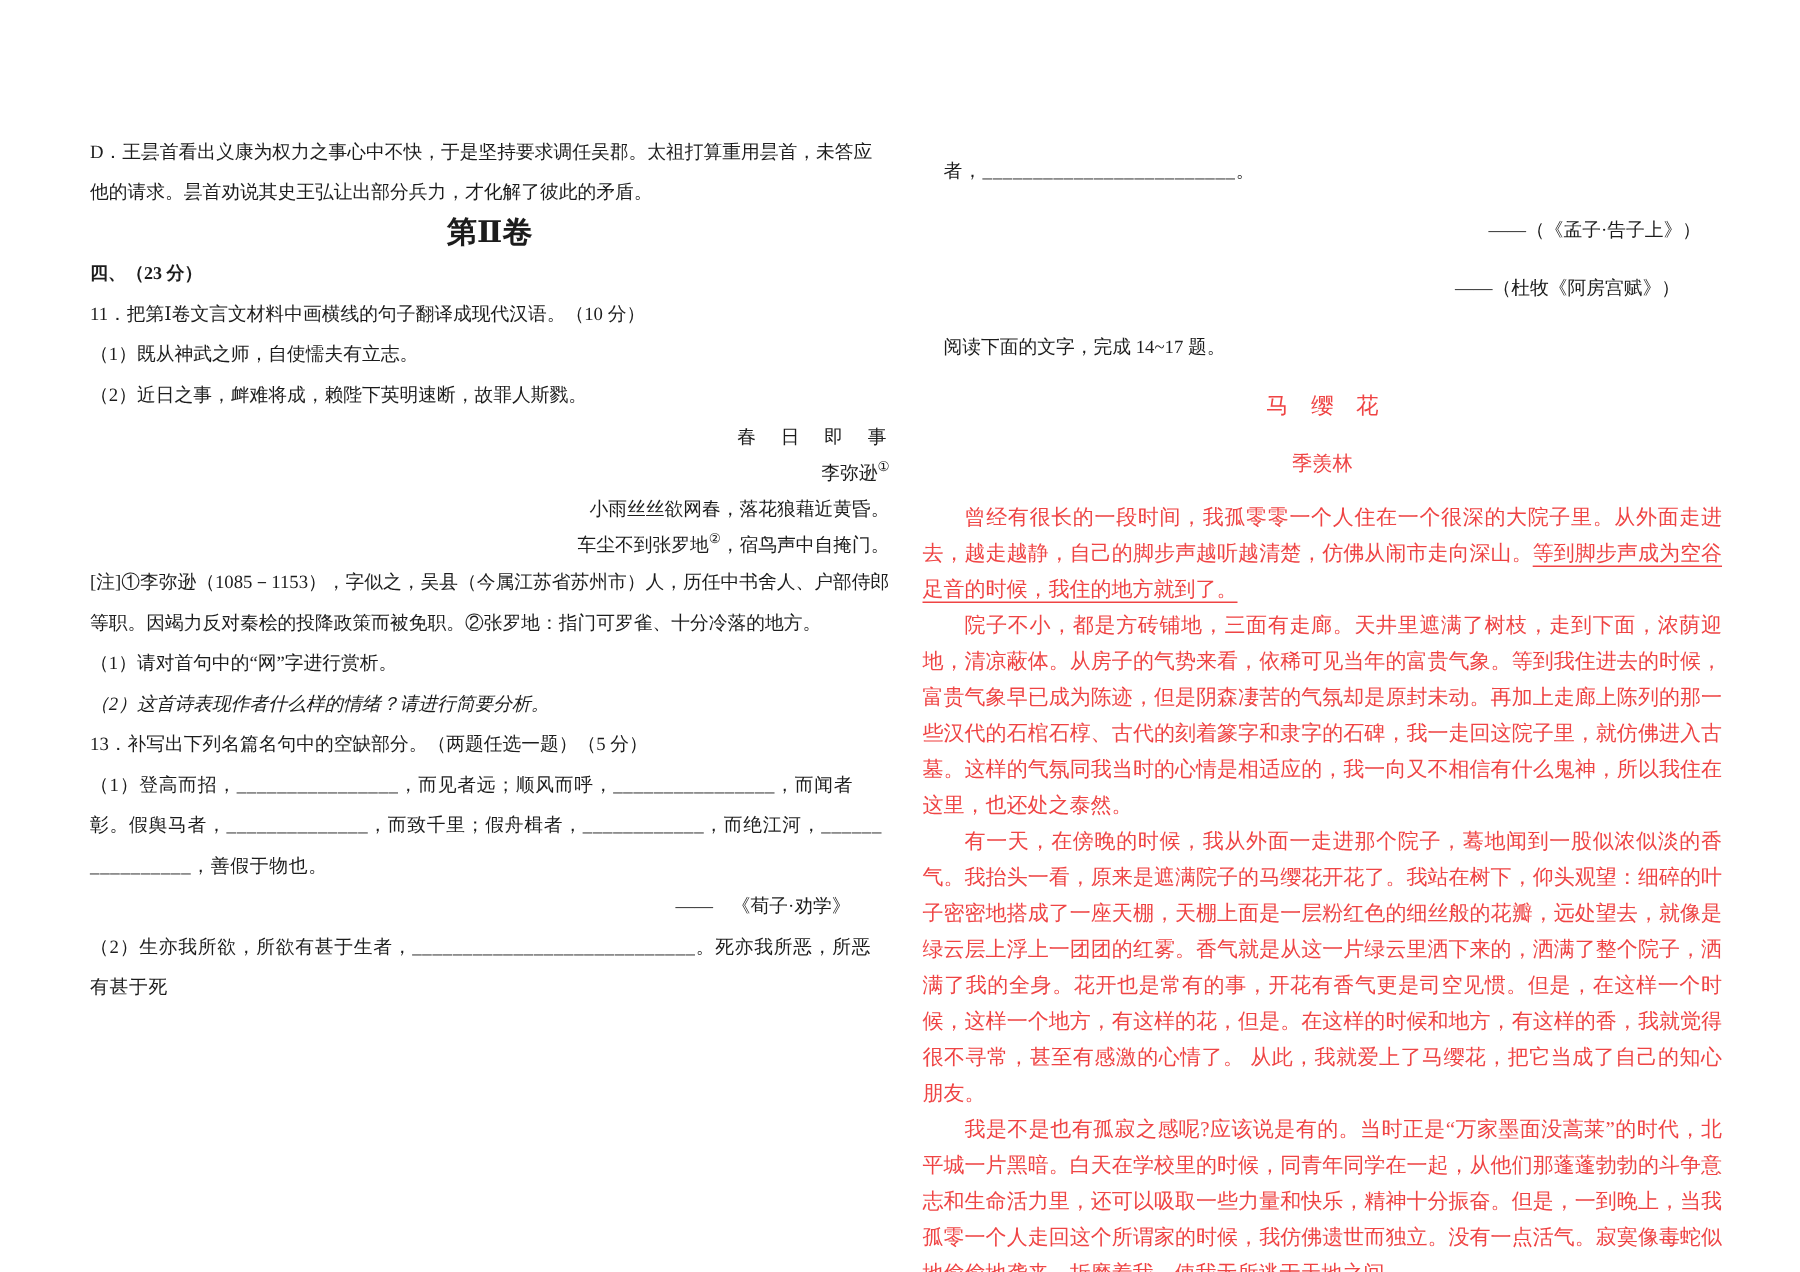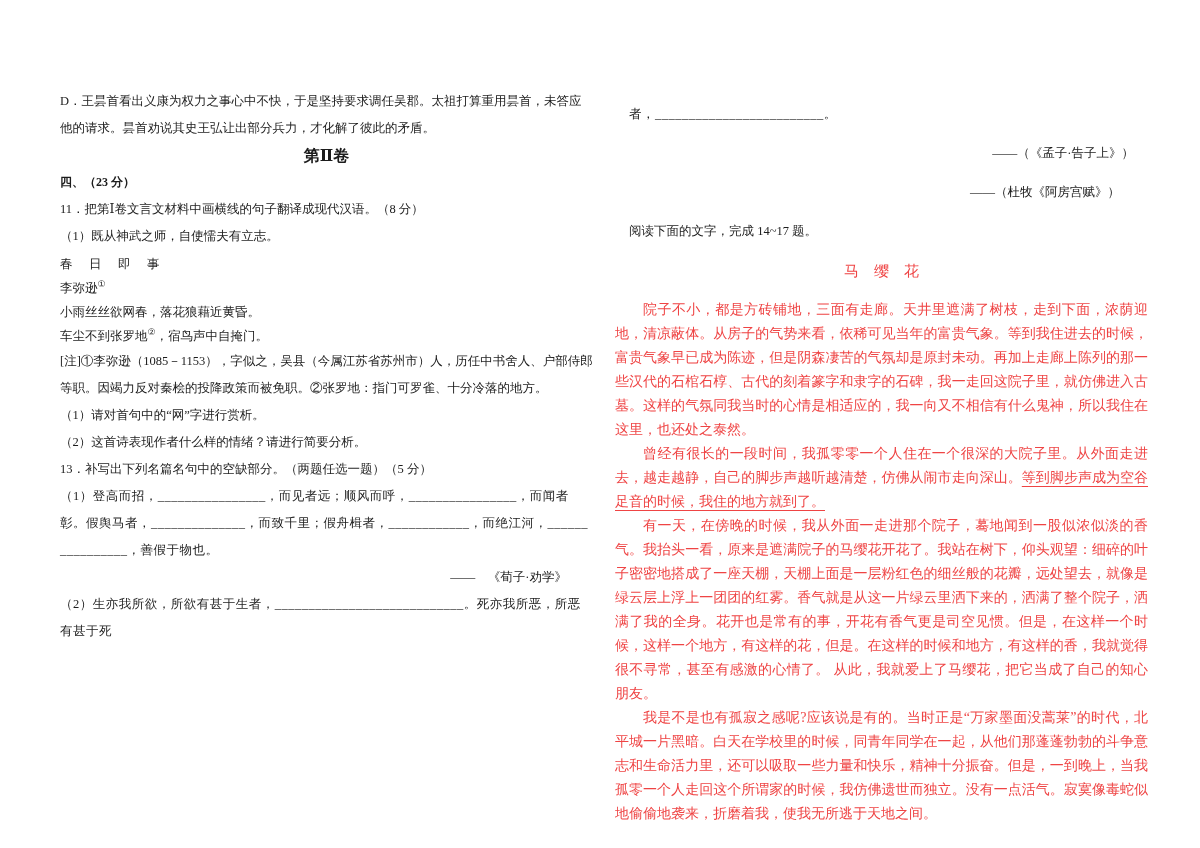--- a/index.html
+++ b/index.html
@@ -27,29 +27,29 @@
   
   .col-right { font-size: 12.5px; line-height: 25px; }
   .col-right p { margin: 14px; }
 
   .bold { font-weight: bold; }
   .center { text-align: center; }
   .right { text-align: right; }
   .pr-sm { padding-right: 14px; }
   .pr-md { padding-right: 26px; }
 
-  .volume-header { font-size: 16px; margin-top: 12px; }
+  .volume-header { font-size: 20px; margin-top: 12px; }
   .section-header { font-size: 12px; margin-top: 4px; }
 
-  .gap-answer { margin-top: 22px; }       
+  .gap-answer { margin-top: 22px; font-style: italic; }       
   .gap-answer-lg { margin-top: 46px; }    
   .gap-before-q12 { margin-top: 44px; }
   .gap-before-q13 { margin-top: 40px; }
 
-  .poem-block { text-align: left; line-height: 24px; margin-top: 2px; }
+  .poem-block { text-align: right; line-height: 24px; margin-top: 2px; }
   .poem-block .poem-title { letter-spacing: 2px; }
   sup { font-size: 9px; vertical-align: super; line-height: 0; }
 
   .blank-text { overflow-wrap: anywhere; word-break: break-all; letter-spacing: 0.5px; }
 
   
   .essay { font-size: 14px; line-height: 24px; color: #ef4444; margin-top: 2px; }
   .essay-title { font-size: 15px; line-height: 26px; margin-top: 3px; }
   .essay-author { font-size: 13.5px; line-height: 22px; }
   .essay p.para { margin: 0; text-indent: 2em; text-align: justify; }
@@ -60,22 +60,23 @@
 
 <div class="page">
 
   <div class="col col-left">
     <p>D．王昙首看出义康为权力之事心中不快，于是坚持要求调任吴郡。太祖打算重用昙首，未答应他的请求。昙首劝说其史王弘让出部分兵力，才化解了彼此的矛盾。</p>
 
     <p class="center bold volume-header">第Ⅱ卷</p>
 
     <p class="bold section-header">四、（23 分）</p>
 
-    <p>11．把第Ⅰ卷文言文材料中画横线的句子翻译成现代汉语。（8 分）</p>
+    <p>11．把第Ⅰ卷文言文材料中画横线的句子翻译成现代汉语。（10 分）</p>
     <p>（1）既从神武之师，自使懦夫有立志。</p>
+    <p class="gap-answer-lg">（2）近日之事，衅难将成，赖陛下英明速断，故罪人斯戮。</p>
 
 
     <div class="poem-block">
       <p class="poem-title">春　日　即　事</p>
       <p><span>李弥逊</span><sup>①</sup></p>
       <p>小雨丝丝欲网春，落花狼藉近黄昏。</p>
       <p><span>车尘不到张罗地</span><sup>②</sup><span>，宿鸟声中自掩门。</span></p>
     </div>
 
     <p>[注]①李弥逊（1085－1153），字似之，吴县（今属江苏省苏州市）人，历任中书舍人、户部侍郎等职。因竭力反对秦桧的投降政策而被免职。②张罗地：指门可罗雀、十分冷落的地方。</p>
@@ -90,22 +91,23 @@
 
   <div class="col col-right">
     <p class="blank-text">者，_________________________。</p>
     <p class="right">——（《孟子·告子上》）</p>
     <p class="right pr-sm">——（杜牧《阿房宫赋》）</p>
 
     <p>阅读下面的文字，完成 14~17 题。</p>
 
     <div class="essay">
       <p class="center essay-title">马　缨　花</p>
+      <p class="center essay-author">季羡林</p>
+
+      <p class="para"><span>曾经有很长的一段时间，我孤零零一个人住在一个很深的大院子里。从外面走进去，越走越静，自己的脚步声越听越清楚，仿佛从闹市走向深山。</span><span class="u-line">等到脚步声成为空谷足音的时候，我住的地方就到了。</span></p>
 
       <p class="para">院子不小，都是方砖铺地，三面有走廊。天井里遮满了树枝，走到下面，浓荫迎地，清凉蔽体。从房子的气势来看，依稀可见当年的富贵气象。等到我住进去的时候，富贵气象早已成为陈迹，但是阴森凄苦的气氛却是原封未动。再加上走廊上陈列的那一些汉代的石棺石椁、古代的刻着篆字和隶字的石碑，我一走回这院子里，就仿佛进入古墓。这样的气氛同我当时的心情是相适应的，我一向又不相信有什么鬼神，所以我住在这里，也还处之泰然。</p>
-
-      <p class="para"><span>曾经有很长的一段时间，我孤零零一个人住在一个很深的大院子里。从外面走进去，越走越静，自己的脚步声越听越清楚，仿佛从闹市走向深山。</span><span class="u-line">等到脚步声成为空谷足音的时候，我住的地方就到了。</span></p>
       <p class="para">有一天，在傍晚的时候，我从外面一走进那个院子，蓦地闻到一股似浓似淡的香气。我抬头一看，原来是遮满院子的马缨花开花了。我站在树下，仰头观望：细碎的叶子密密地搭成了一座天棚，天棚上面是一层粉红色的细丝般的花瓣，远处望去，就像是绿云层上浮上一团团的红雾。香气就是从这一片绿云里洒下来的，洒满了整个院子，洒满了我的全身。花开也是常有的事，开花有香气更是司空见惯。但是，在这样一个时候，这样一个地方，有这样的花，但是。在这样的时候和地方，有这样的香，我就觉得很不寻常，甚至有感激的心情了。 从此，我就爱上了马缨花，把它当成了自己的知心朋友。</p>
       <p class="para">我是不是也有孤寂之感呢?应该说是有的。当时正是“万家墨面没蒿莱”的时代，北平城一片黑暗。白天在学校里的时候，同青年同学在一起，从他们那蓬蓬勃勃的斗争意志和生命活力里，还可以吸取一些力量和快乐，精神十分振奋。但是，一到晚上，当我孤零一个人走回这个所谓家的时候，我仿佛遗世而独立。没有一点活气。寂寞像毒蛇似地偷偷地袭来，折磨着我，使我无所逃于天地之间。</p>
     </div>
   </div>
 
 </div>
 
 </body></html>

